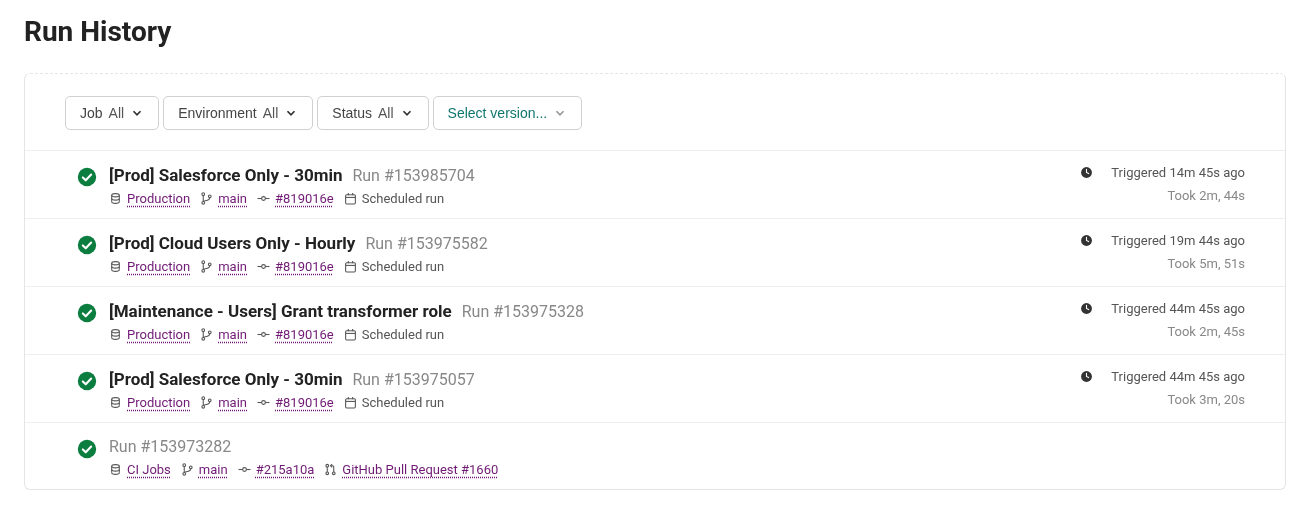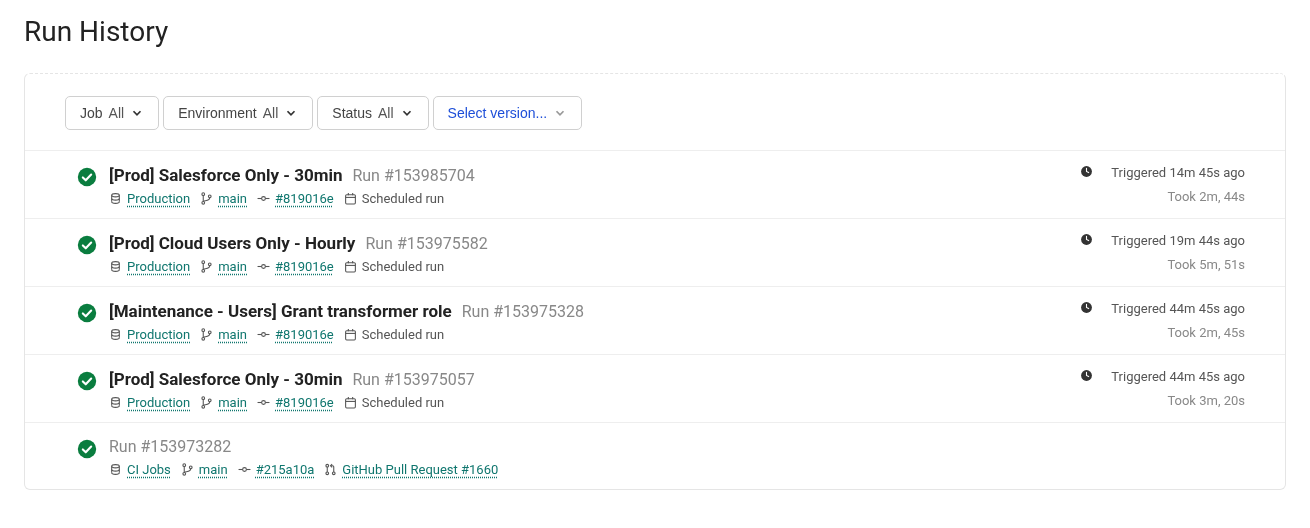--- a/index.html
+++ b/index.html
@@ -1,39 +1,39 @@
 <!DOCTYPE html>
 <html><head>
 <meta charset="utf-8">
 <style>
   * { box-sizing: border-box; margin: 0; padding: 0; }
   body { font-family: -apple-system, BlinkMacSystemFont, "Segoe UI", Roboto, Helvetica, Arial, sans-serif; background: #fff; color: #222; }
-  .page-title { font-size: 28px; font-weight: 400; margin: 15px 0 25px 24px; }
+  .page-title { font-size: 28px; font-weight: 700; margin: 15px 0 25px 24px; }
   .panel { margin: 0 24px; border: 1px solid #e5e5e5; border-radius: 6px; border-top-style: dashed; }
   .filter-bar { display: flex; gap: 4px; padding: 22px 40px 20px 40px; }
   .filter-btn { display: inline-flex; align-items: center; gap: 6px; border: 1px solid #d0d0d0; background: #fff; border-radius: 5px; padding: 8px 14px; font-size: 14px; color: #333; cursor: pointer; }
   .filter-btn .lbl { color: #444; }
   .filter-btn .val { color: #555; }
-  .version-select { color: #1d4ed8; min-width: 140px; justify-content: space-between; }
+  .version-select { color: #0f766e; min-width: 140px; justify-content: space-between; }
   .chevron svg { width: 14px; height: 14px; display:block; }
   .run-list { }
   .run-row { display: flex; align-items: flex-start; justify-content: space-between; padding: 14px 40px 12px 52px; border-top: 1px solid #eee; }
   .run-left { display: flex; gap: 12px; align-items: flex-start; }
   .status-ico { flex: 0 0 auto; width: 20px; height: 20px; margin-top: 2px; }
   .status-ico svg { width: 20px; height: 20px; display:block; }
   .run-main { }
   .title-line { display: flex; align-items: baseline; gap: 10px; }
   .job-name { font-size: 17px; font-weight: 700; color: #222; }
   .run-num { font-size: 16px; color: #888; }
   .meta-line { display: flex; align-items: center; gap: 10px; margin-top: 6px; font-size: 13px; }
   .meta-item { display: inline-flex; align-items: center; gap: 5px; color: #555; }
-  .meta-item.link span.txt { color: #0f766e; text-decoration: underline dotted; text-underline-offset: 3px; cursor: pointer; }
+  .meta-item.link span.txt { color: #701a75; text-decoration: underline dotted; text-underline-offset: 3px; cursor: pointer; }
   .meta-item .ico svg { width: 13px; height: 13px; display:block; }
   .run-right { text-align: right; font-size: 13px; color: #555; }
-  .rr-trig { display: inline-flex; gap: 18px; }
+  .rr-trig { display: inline-flex; align-items: center; gap: 18px; }
   .rr-trig svg { width: 13px; height: 13px; display:block; }
   .rr-took { color: #888; margin-top: 6px; }
 </style>
 </head>
 <body>
 
 <h1 class="page-title">Run History</h1>
 
 <div class="panel">
 

